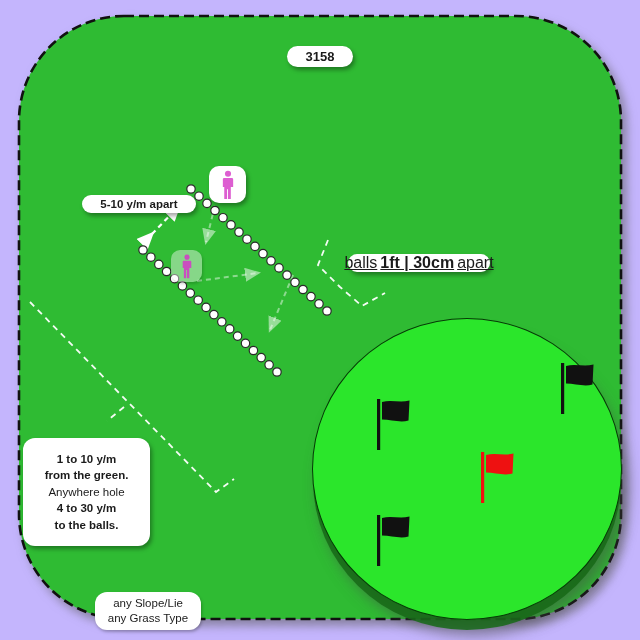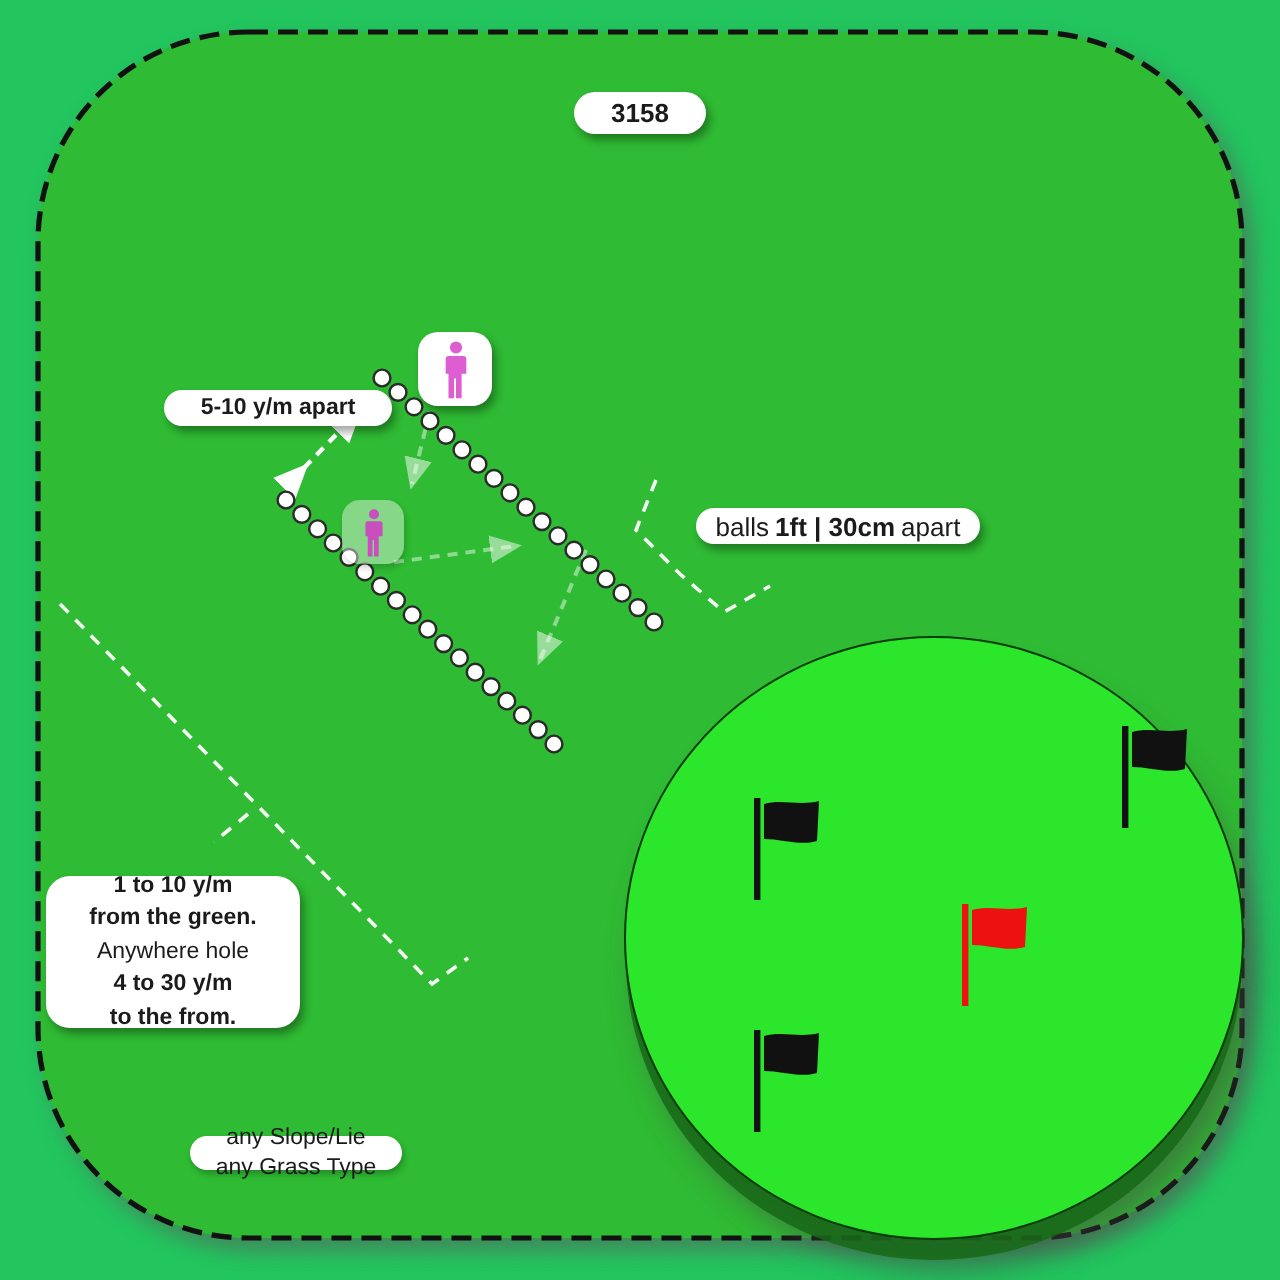--- a/index.html
+++ b/index.html
@@ -1,33 +1,33 @@
 <!DOCTYPE html>
 <html style="--field-green: #2fbb33; --putting-green: #2be62b; --person-pink: #dd5ed1;"><head>
 <meta charset="utf-8">
 <style>
   html,body{margin:0;padding:0;background:#ffffff;}
   body{font-family:"Liberation Sans", sans-serif; color:#1b1b1b;}
-  .stage{position:relative;width:640px;height:640px;overflow:hidden;background:#22c55e;}
+  .stage{position:relative;width:640px;height:640px;overflow:hidden;background:#c4b5fd;}
   svg.layer{position:absolute;left:0;top:0;width:640px;height:640px;}
   #field-svg{filter:drop-shadow(5px 6px 5px rgba(90,90,90,0.55));}
   #field-rect{fill:var(--field-green);stroke:#111111;stroke-width:2.6;stroke-dasharray:10 5;}
   .dashpath{fill:none;stroke:#ffffff;stroke-width:1.8;stroke-dasharray:6 5;opacity:0.95;}
   .arrow-strong{fill:none;stroke:#ffffff;stroke-width:2.2;stroke-dasharray:5 4;}
   .arrow-faint{fill:none;stroke:rgba(255,255,255,0.45);stroke-width:2;stroke-dasharray:5 4;}
   .pill{position:absolute;background:#ffffff;border-radius:12px;display:flex;align-items:center;
         justify-content:center;box-shadow:2px 3px 4px rgba(0,0,0,0.35);white-space:nowrap;}
   .badge{left:287px;top:46px;width:66px;height:21px;font-size:13px;font-weight:bold;border-radius:11px;}
   .spacing-pill{left:46px;top:195px;width:114px;height:18px;font-size:11.5px;font-weight:600;border-radius:9px;margin-left:36px;}
-  .balls-pill{left:348px;top:254px;width:142px;height:18px;font-size:13px;border-radius:9px;gap:3px;}
+  .balls-pill{left:348px;top:254px;width:142px;height:18px;font-size:16px;border-radius:9px;gap:3px;text-decoration:underline;}
   .balls-pill b{font-weight:bold;text-align:right;}
-  .note-box{left:23px;top:438px;width:127px;height:76px;border-radius:12px;flex-direction:column;
+  .note-box{left:23px;top:438px;width:127px;height:108px;border-radius:12px;flex-direction:column;
             font-size:11.5px;line-height:16.5px;font-weight:bold;text-align:center;}
   .note-box .reg{font-weight:normal;}
-  .cond-pill{left:95px;top:568px;width:106px;height:17px;border-radius:12px;flex-direction:column;
+  .cond-pill{left:95px;top:592px;width:106px;height:38px;border-radius:12px;flex-direction:column;
              font-size:11.5px;line-height:15px;box-shadow:1px 2px 3px rgba(0,0,0,0.25);}
   .green-ellipse{position:absolute;left:312px;top:318px;width:308px;height:300px;border-radius:50%;
                  background:var(--putting-green);border:1.6px solid #063a06;
                  box-shadow:0 11px 0 -1px rgba(22,104,22,0.85), 6px 16px 14px rgba(70,70,70,0.5);}
   .person-box{position:absolute;border-radius:10px;display:flex;align-items:center;justify-content:center;}
   .person-1{left:209px;top:166px;width:37px;height:37px;background:#ffffff;
             box-shadow:2px 3px 4px rgba(0,0,0,0.35);}
   .person-2{left:171px;top:250px;width:31px;height:32px;background:rgba(255,255,255,0.42);
             border-radius:9px;box-shadow:1px 2px 3px rgba(0,0,0,0.18);}
   .person-glyph{fill:var(--person-pink);}
@@ -147,21 +147,21 @@
     <span>balls</span>
     <b>1ft | 30cm</b>
     <span>apart</span>
   </div>
 
   <div class="pill note-box">
     <div>1 to 10 y/m</div>
     <div>from the green.</div>
     <div class="reg">Anywhere hole</div>
     <div>4 to 30 y/m</div>
-    <div>to the from.</div>
+    <div>to the balls.</div>
   </div>
 
   <div class="pill cond-pill">
     <div>any Slope/Lie</div>
     <div>any Grass Type</div>
   </div>
 
 </div>
 
 </body></html>

